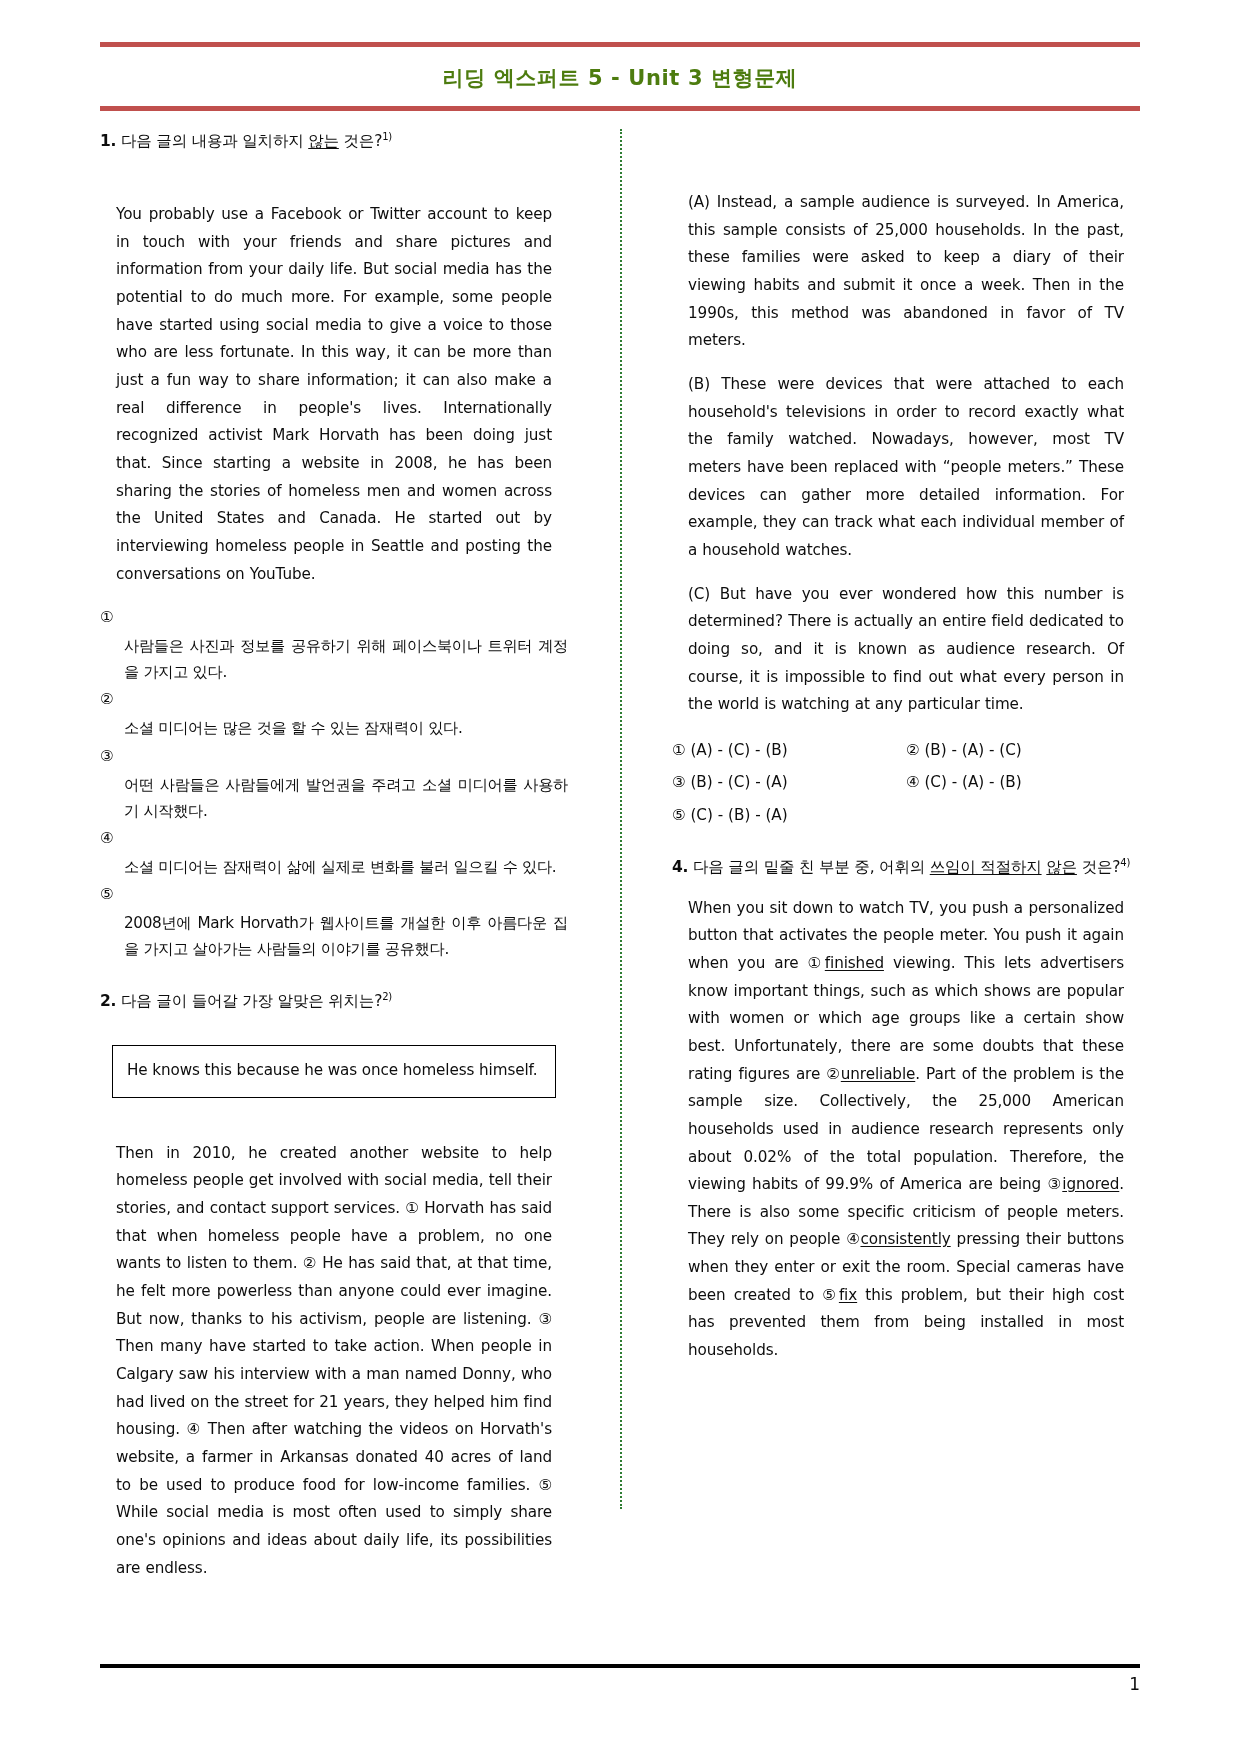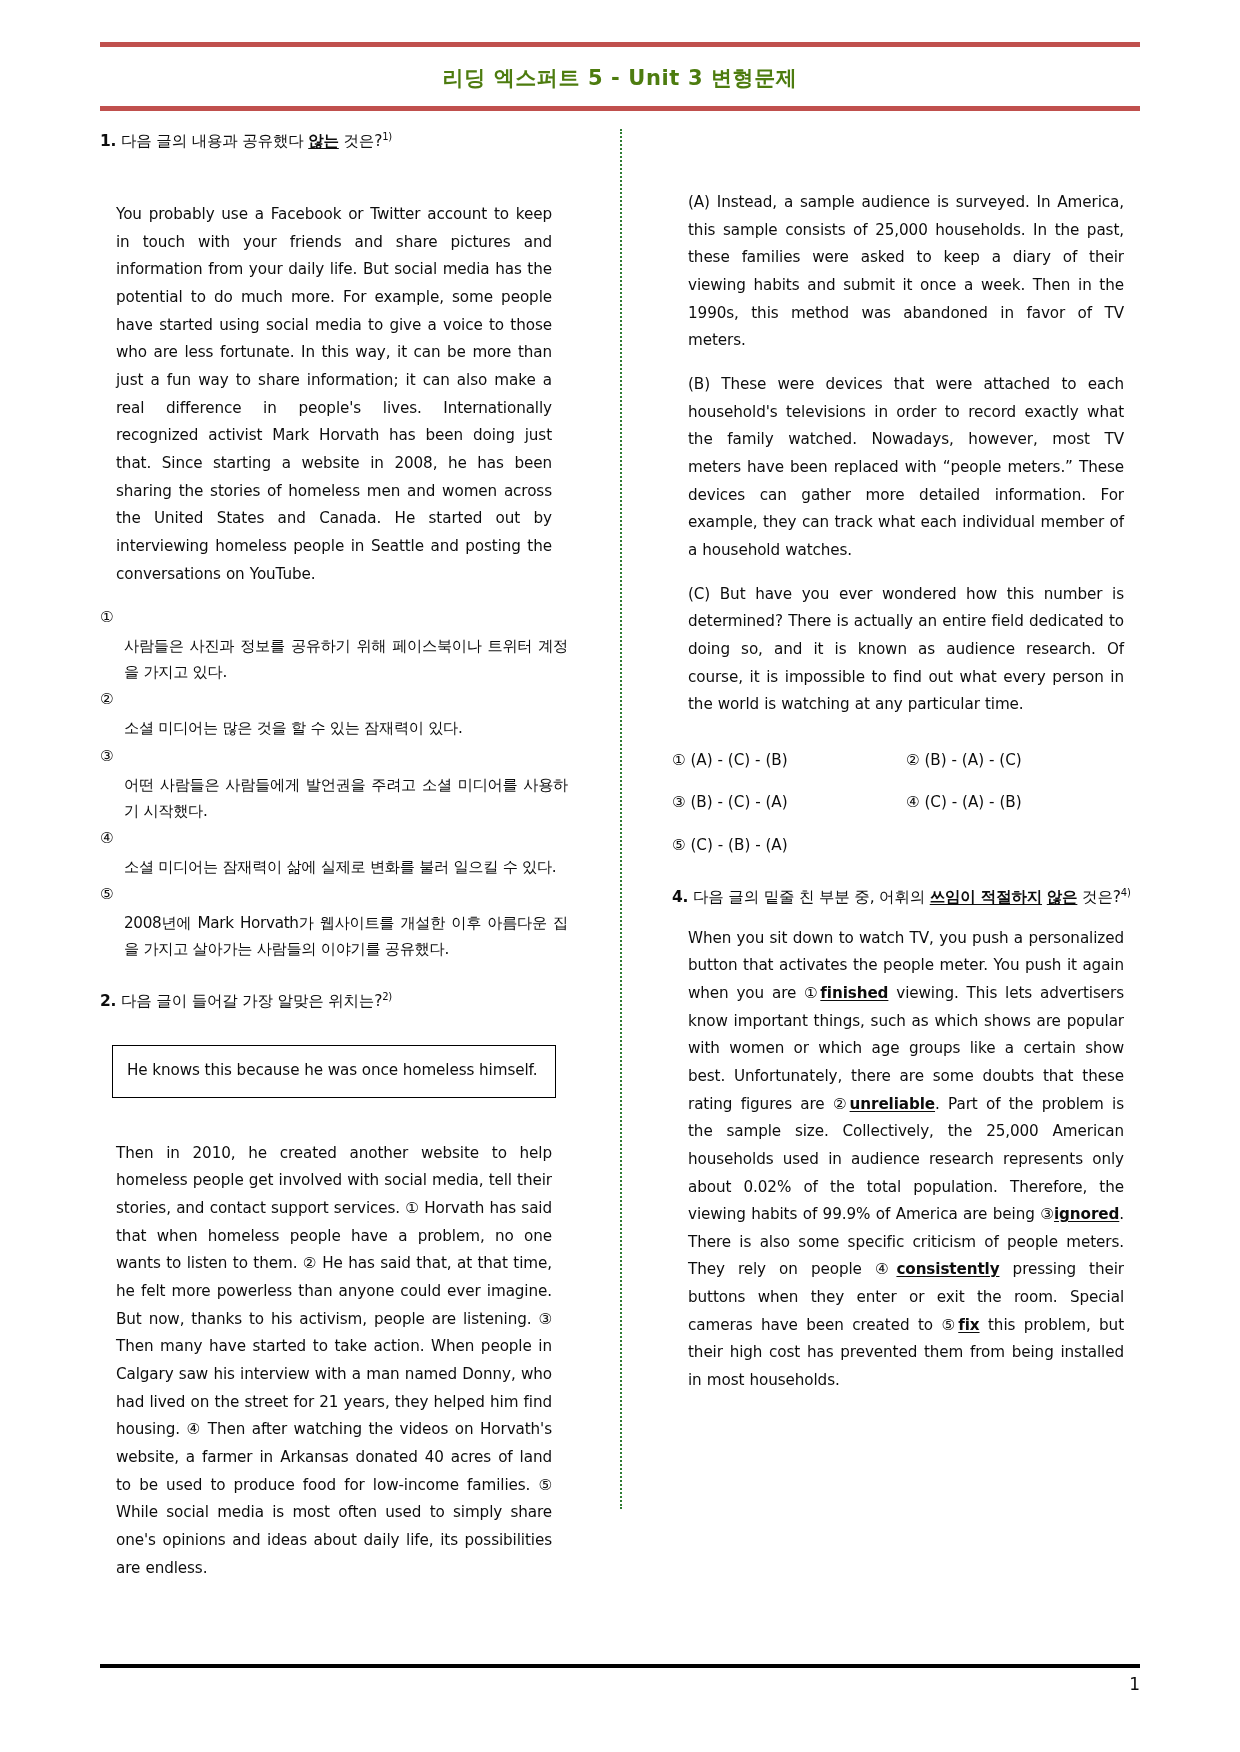--- a/index.html
+++ b/index.html
@@ -69,21 +69,21 @@
   }
 
   
   .qhead {
     font-size: 15.5px;
     line-height: 1.55;
     margin: 0 0 6px 0;
     letter-spacing: -0.2px;
   }
   .qhead .qnum { font-weight: bold; }
-  .u { text-decoration: underline; text-underline-offset: 2px; font-weight: bold; }
+  .u { text-decoration: underline; text-underline-offset: 2px; }
   sup {
     font-size: 10px;
     vertical-align: super;
     line-height: 0;
   }
 
   .para {
     font-size: 15.2px;
     line-height: 1.82;
     text-align: justify;
@@ -129,21 +129,21 @@
 
   
   .order-grid {
     margin-top: 18px;
     display: grid;
     grid-template-columns: 1fr 1fr;
     row-gap: 6px;
     font-size: 15.2px;
     line-height: 1.75;
   }
-  .order-item { white-space: nowrap; margin-top: 10px; }
+  .order-item { white-space: nowrap; }
 
   
   .ftr {
     position: absolute;
     left: 100px;
     right: 100px;
     bottom: 58px;
   }
   .ftr-rule {
     height: 4px;
@@ -163,21 +163,21 @@
 
   <div class="hdr-rule-top"></div>
   <div class="hdr-title">리딩 엑스퍼트 5 - Unit 3 변형문제</div>
   <div class="hdr-rule-bot"></div>
 
   <div class="cols">
 
     <div class="col">
 
       <div class="qhead">
-        <span class="qnum">1.</span><span> 다음 글의 내용과 공유했다 </span><span class="u">않는</span><span> 것은?</span><sup>1)</sup>
+        <span class="qnum">1.</span><span> 다음 글의 내용과 일치하지 </span><span class="u">않는</span><span> 것은?</span><sup>1)</sup>
       </div>
 
       <div class="spacer-lg"></div>
 
       <p class="para">You probably use a Facebook or Twitter account to keep in touch with your friends and share pictures and information from your daily life. But social media has the potential to do much more. For example, some people have started using social media to give a voice to those who are less fortunate. In this way, it can be more than just a fun way to share information; it can also make a real difference in people's lives. Internationally recognized activist Mark Horvath has been doing just that. Since starting a website in 2008, he has been sharing the stories of homeless men and women across the United States and Canada. He started out by interviewing homeless people in Seattle and posting the conversations on YouTube.</p>
 
       <div class="choices">
         <div class="choice">
           <span class="mark">①</span>
           <span class="ctext">사람들은 사진과 정보를 공유하기 위해 페이스북이나 트위터 계정을 가지고 있다.</span>

